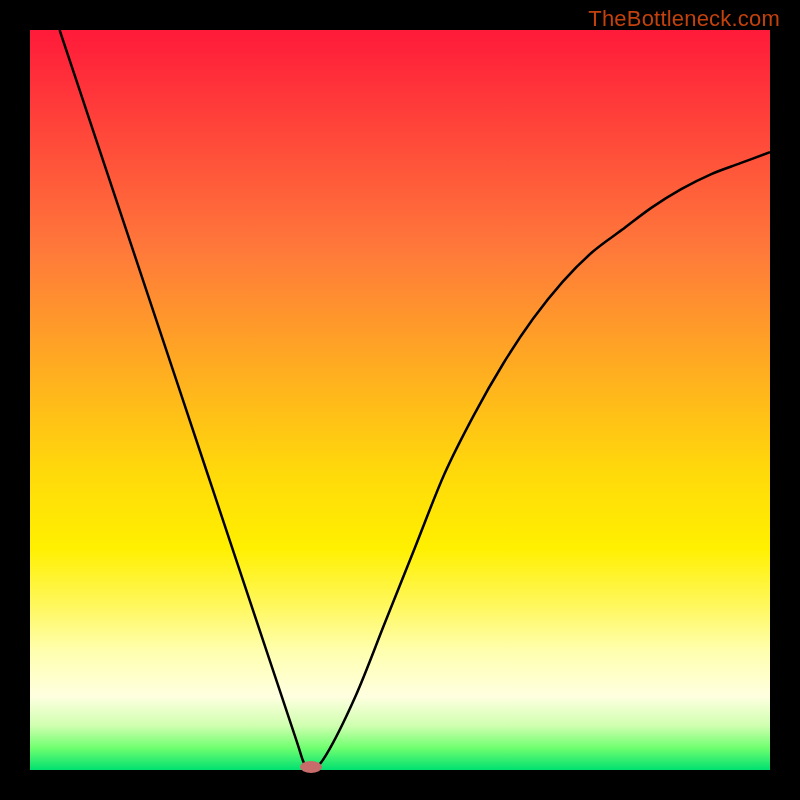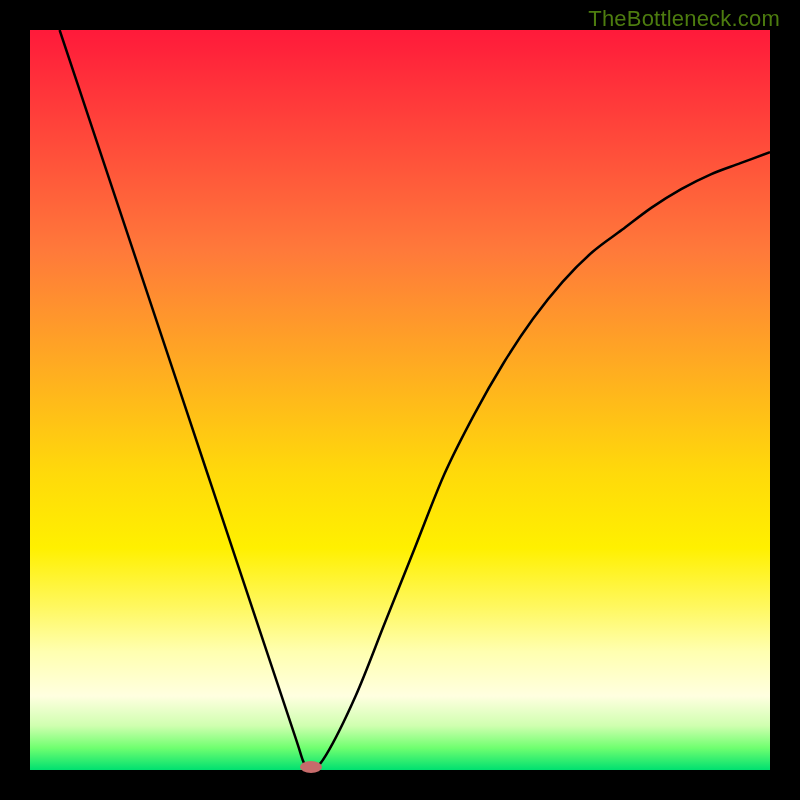--- a/index.html
+++ b/index.html
@@ -38,21 +38,21 @@
       #ffffe0 90%,
       #d0ffb0 94%,
       #70ff70 97%,
       #00e070 100%
     );
   }
   .watermark {
     position: absolute;
     top: 6px;
     right: 20px;
-    color: #4d7c0f;
+    color: #c2410c;
     font-family: Arial, Helvetica, sans-serif;
     font-size: 22px;
     letter-spacing: 0.2px;
   }
   svg.curve {
     position: absolute;
     top: 30px;
     left: 30px;
     width: 740px;
     height: 740px;

